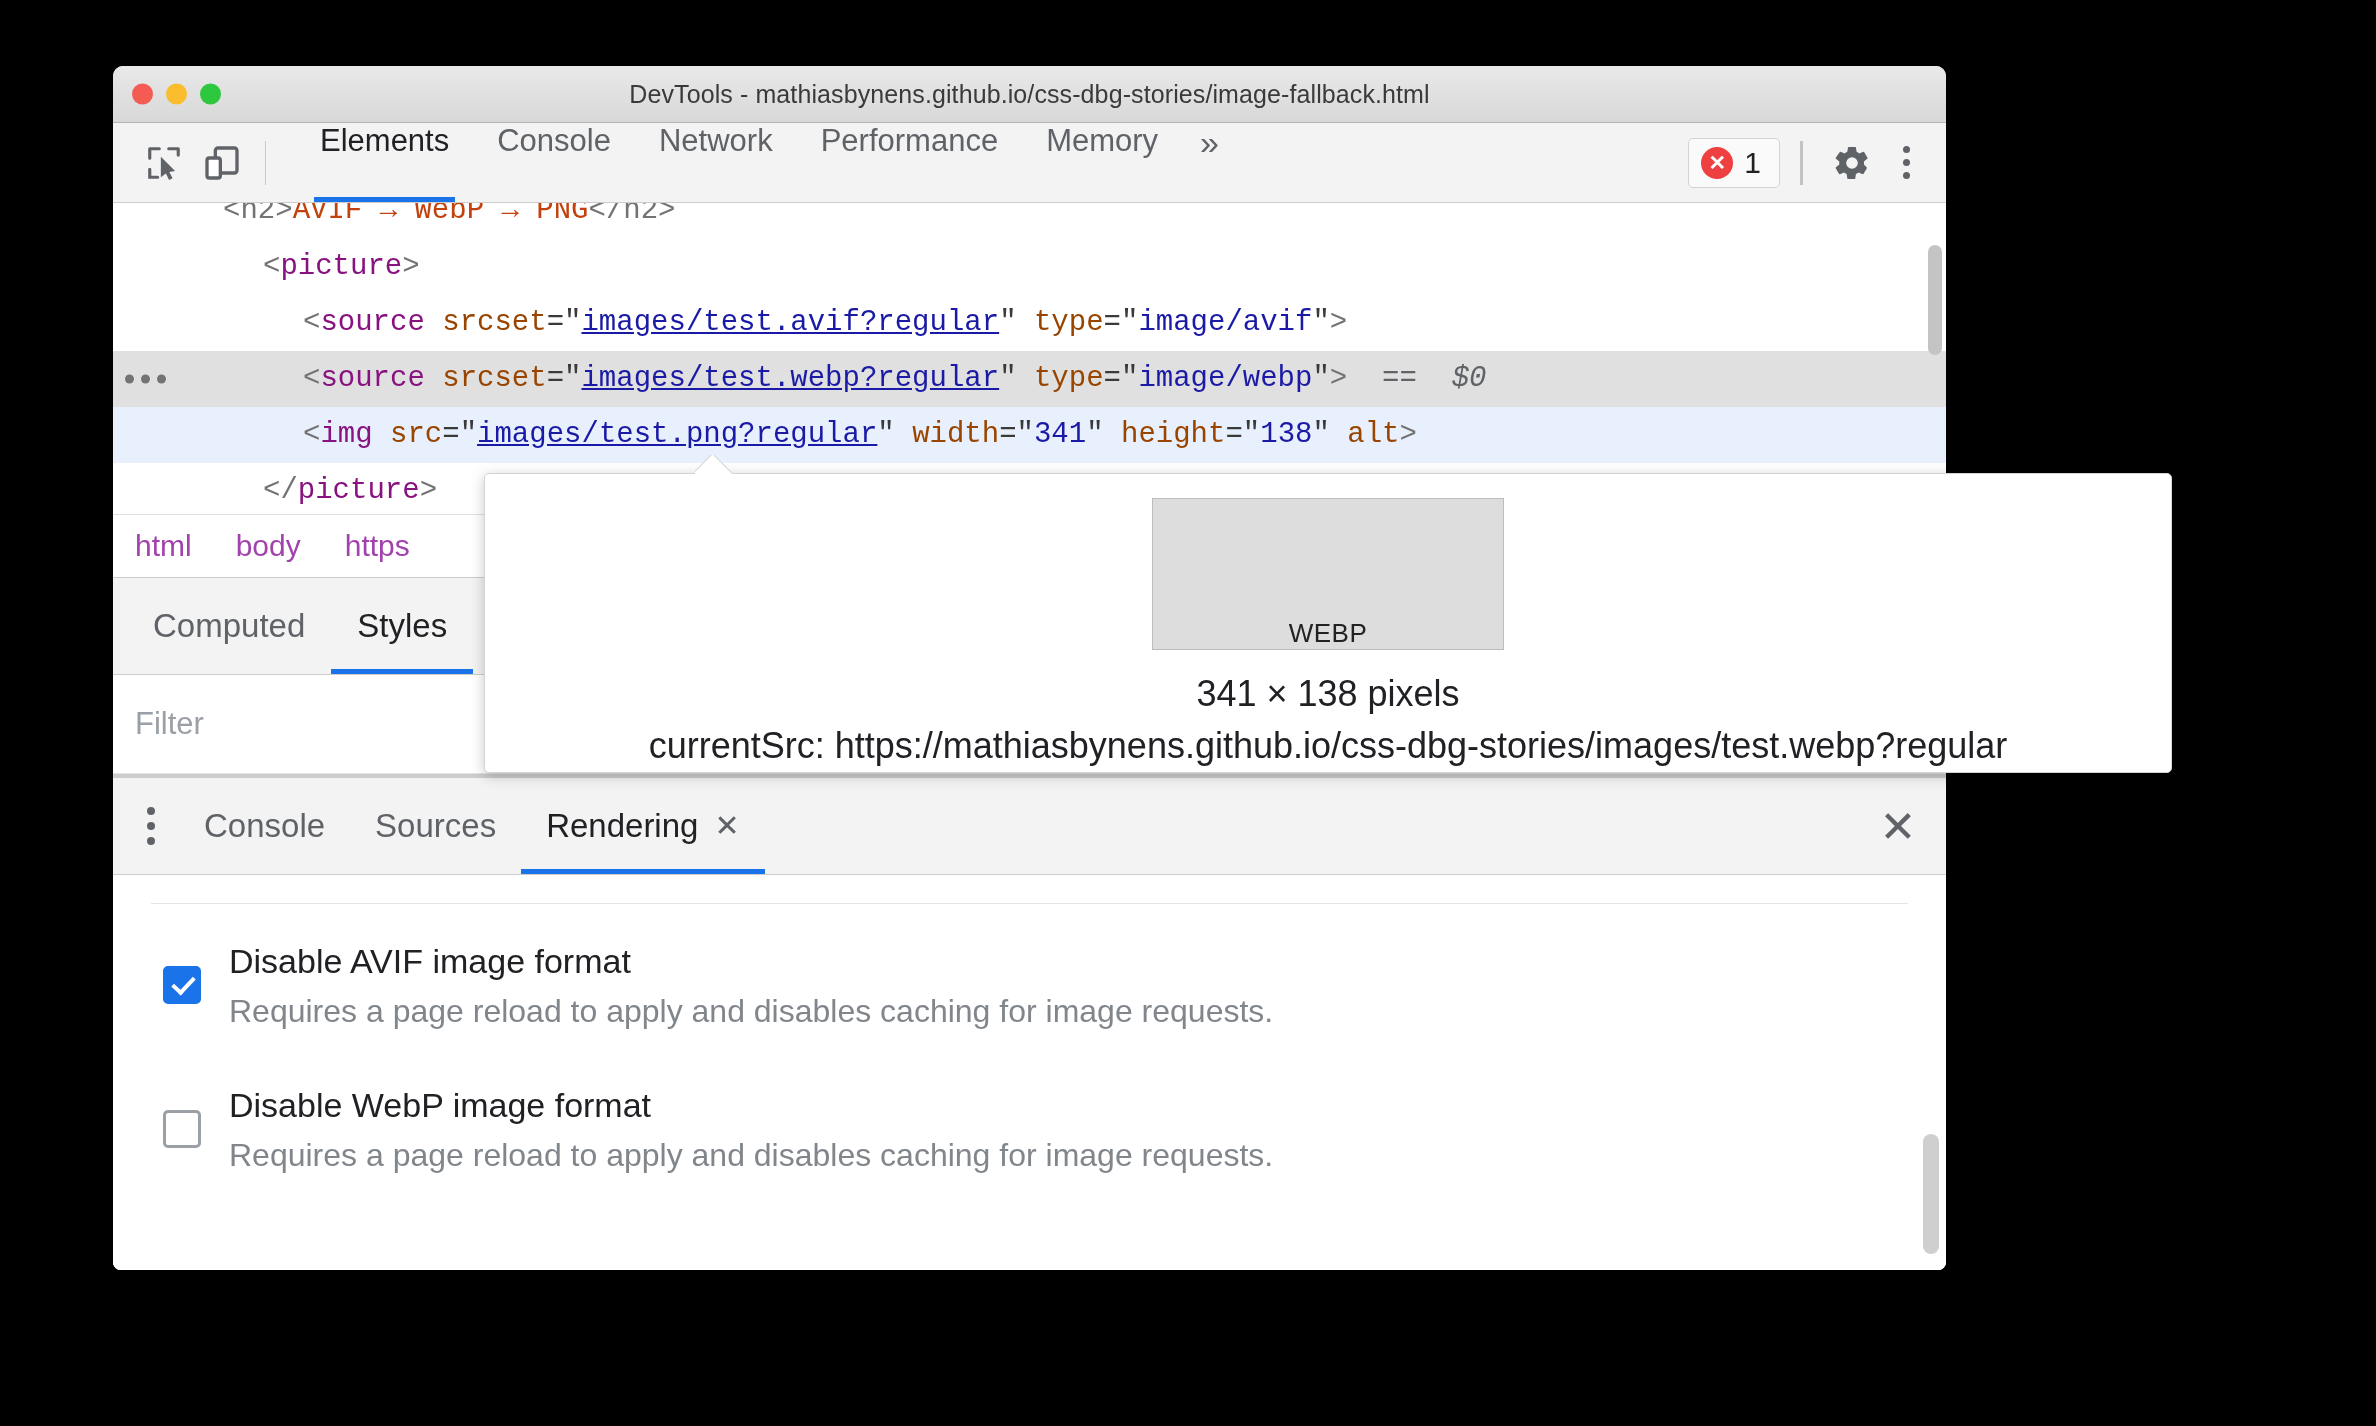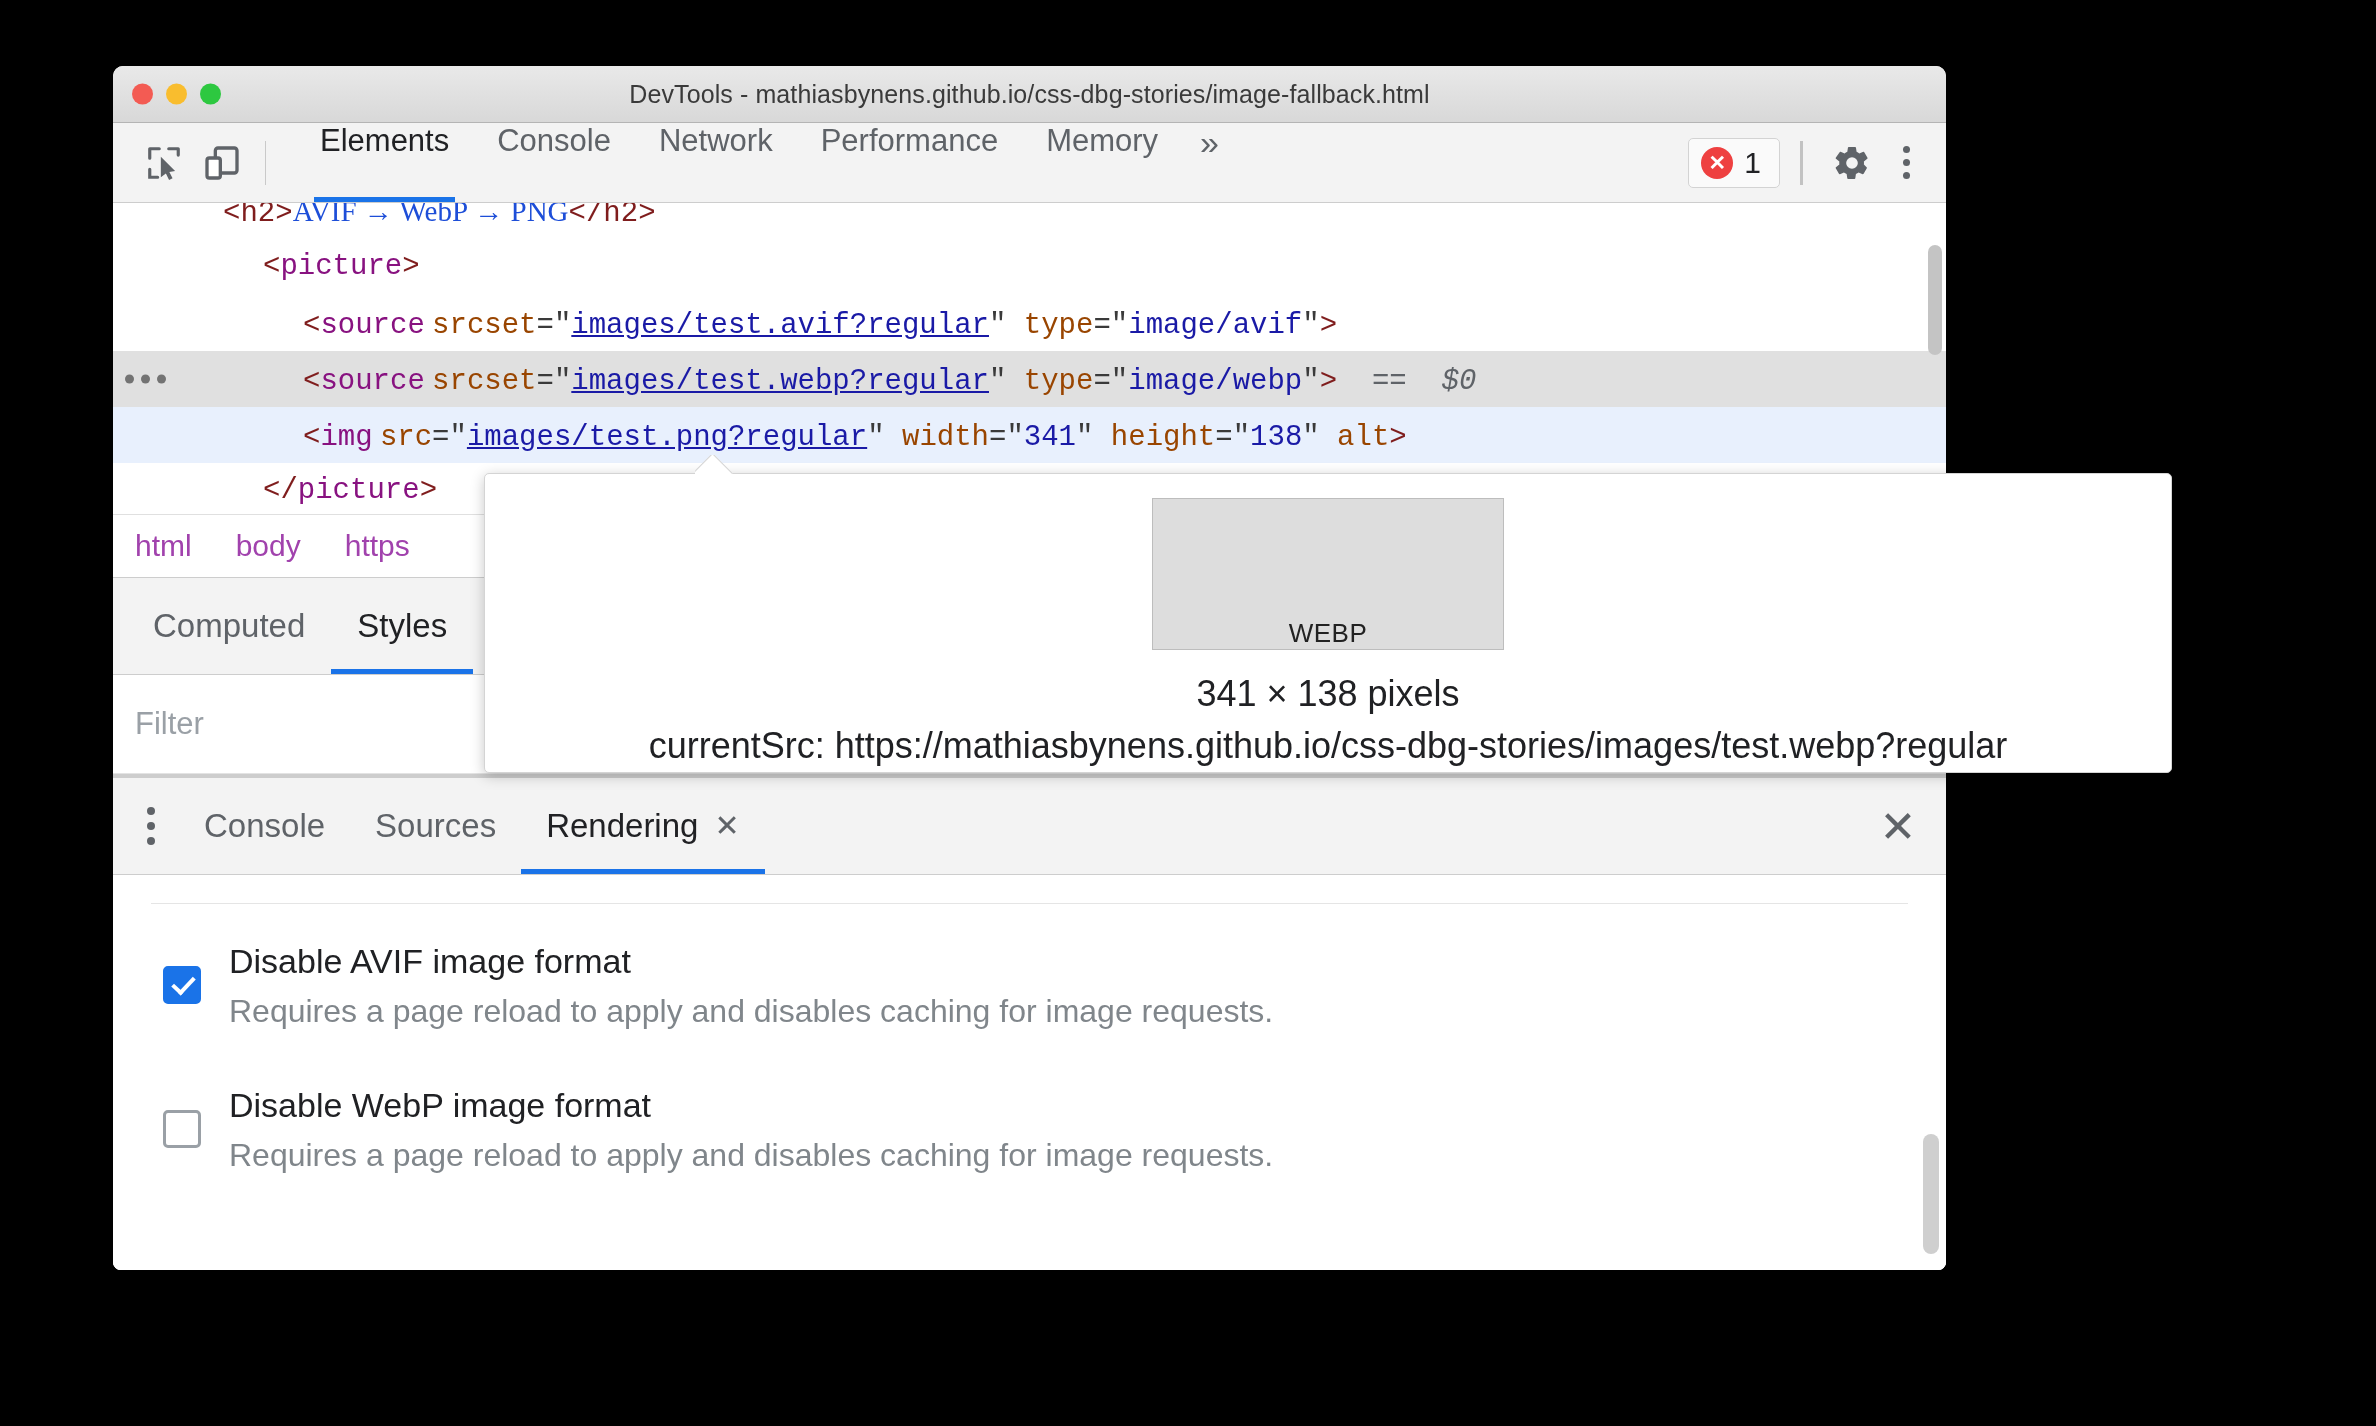--- a/index.html
+++ b/index.html
@@ -151,26 +151,26 @@
   .dom-row.selected { background: #e0e0e0; }
   .dom-row.hovered  { background: #e8f0fd; }
   .row-dots {
     position: absolute;
     left: 12px; top: 50%;
     transform: translateY(-50%);
     display: flex; gap: 7px;
   }
   .row-dots i { width: 9px; height: 9px; border-radius: 50%; background: #737373; display:block; }
 
-  .tok-punct { color: #7f1d1d; }
+  .tok-punct { color: #737373; }
   .tok-tag   { color: #881280; }
   .tok-attr  { color: #994500; }
   .tok-val   { color: #1a1aa6; }
   .tok-link  { color: #1a1aa6; text-decoration: underline; }
-  .tok-text  { color: #1d4ed8; font-family: Liberation Serif, serif; }
+  .tok-text  { color: #c2410c; }
   .tok-gray  { color: #5f6368; }
   .tok-sel   { color: #5f6368; font-style: italic; }
   .tok-eq    { color: #3a3a3a; }
 
   .dom-scroll {
     position: absolute;
     right: 4px; top: 42px;
     width: 14px; height: 110px;
     border-radius: 7px;
     background: #c4c4c4;

